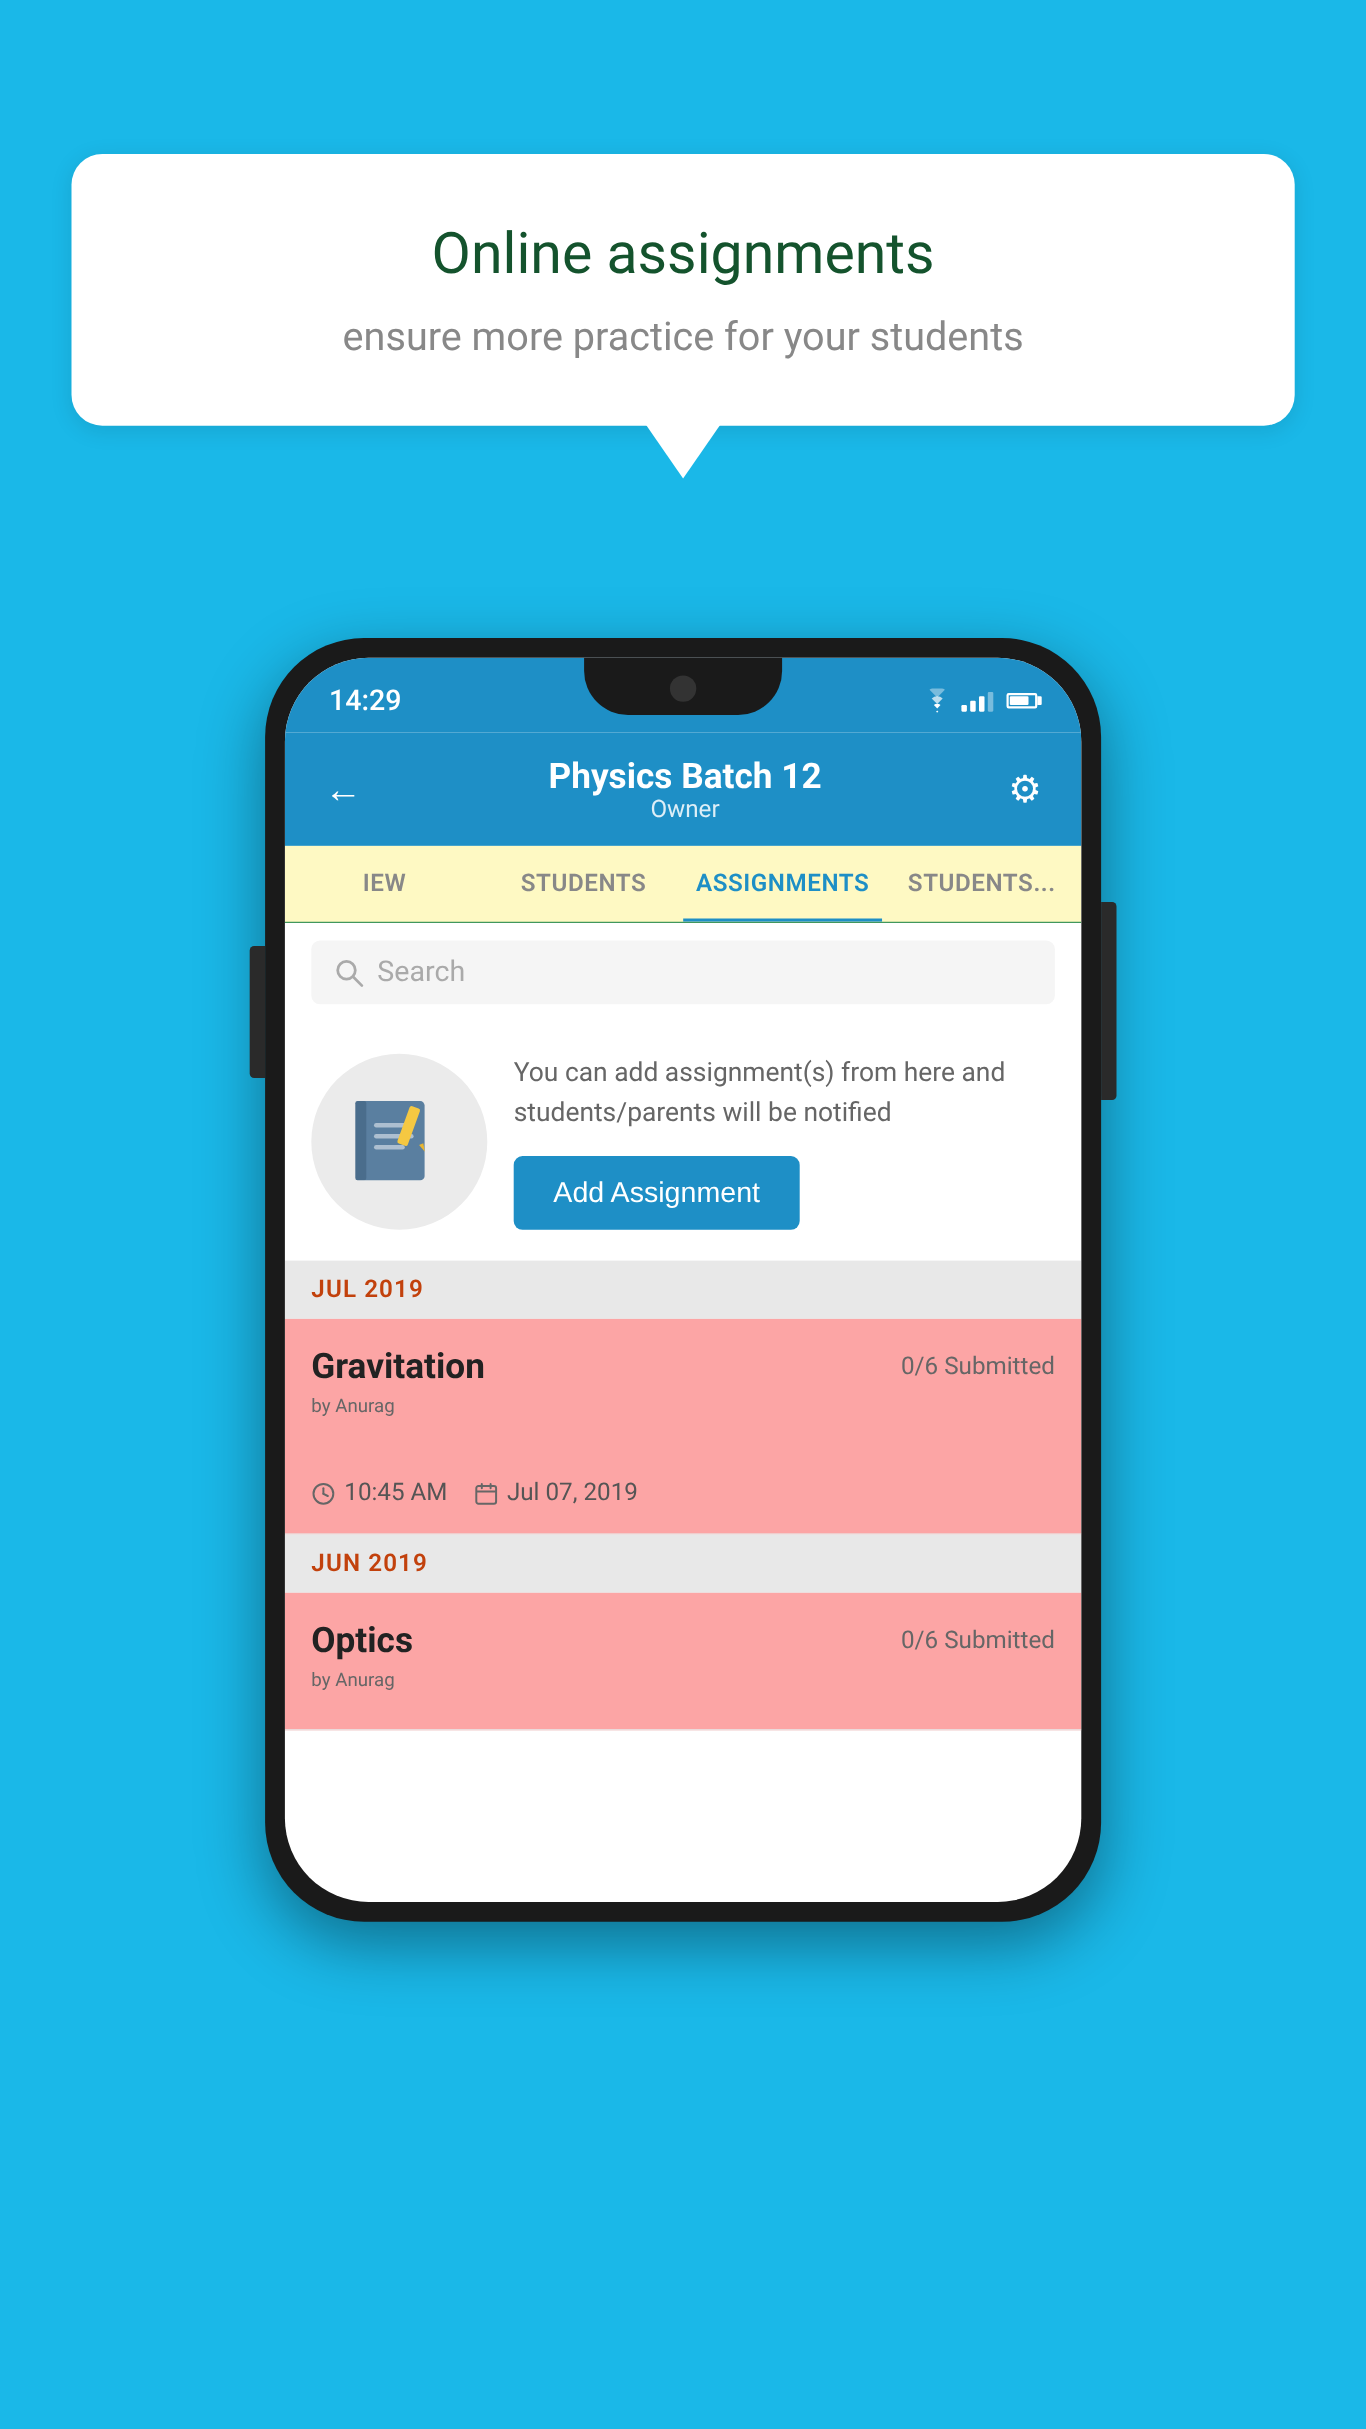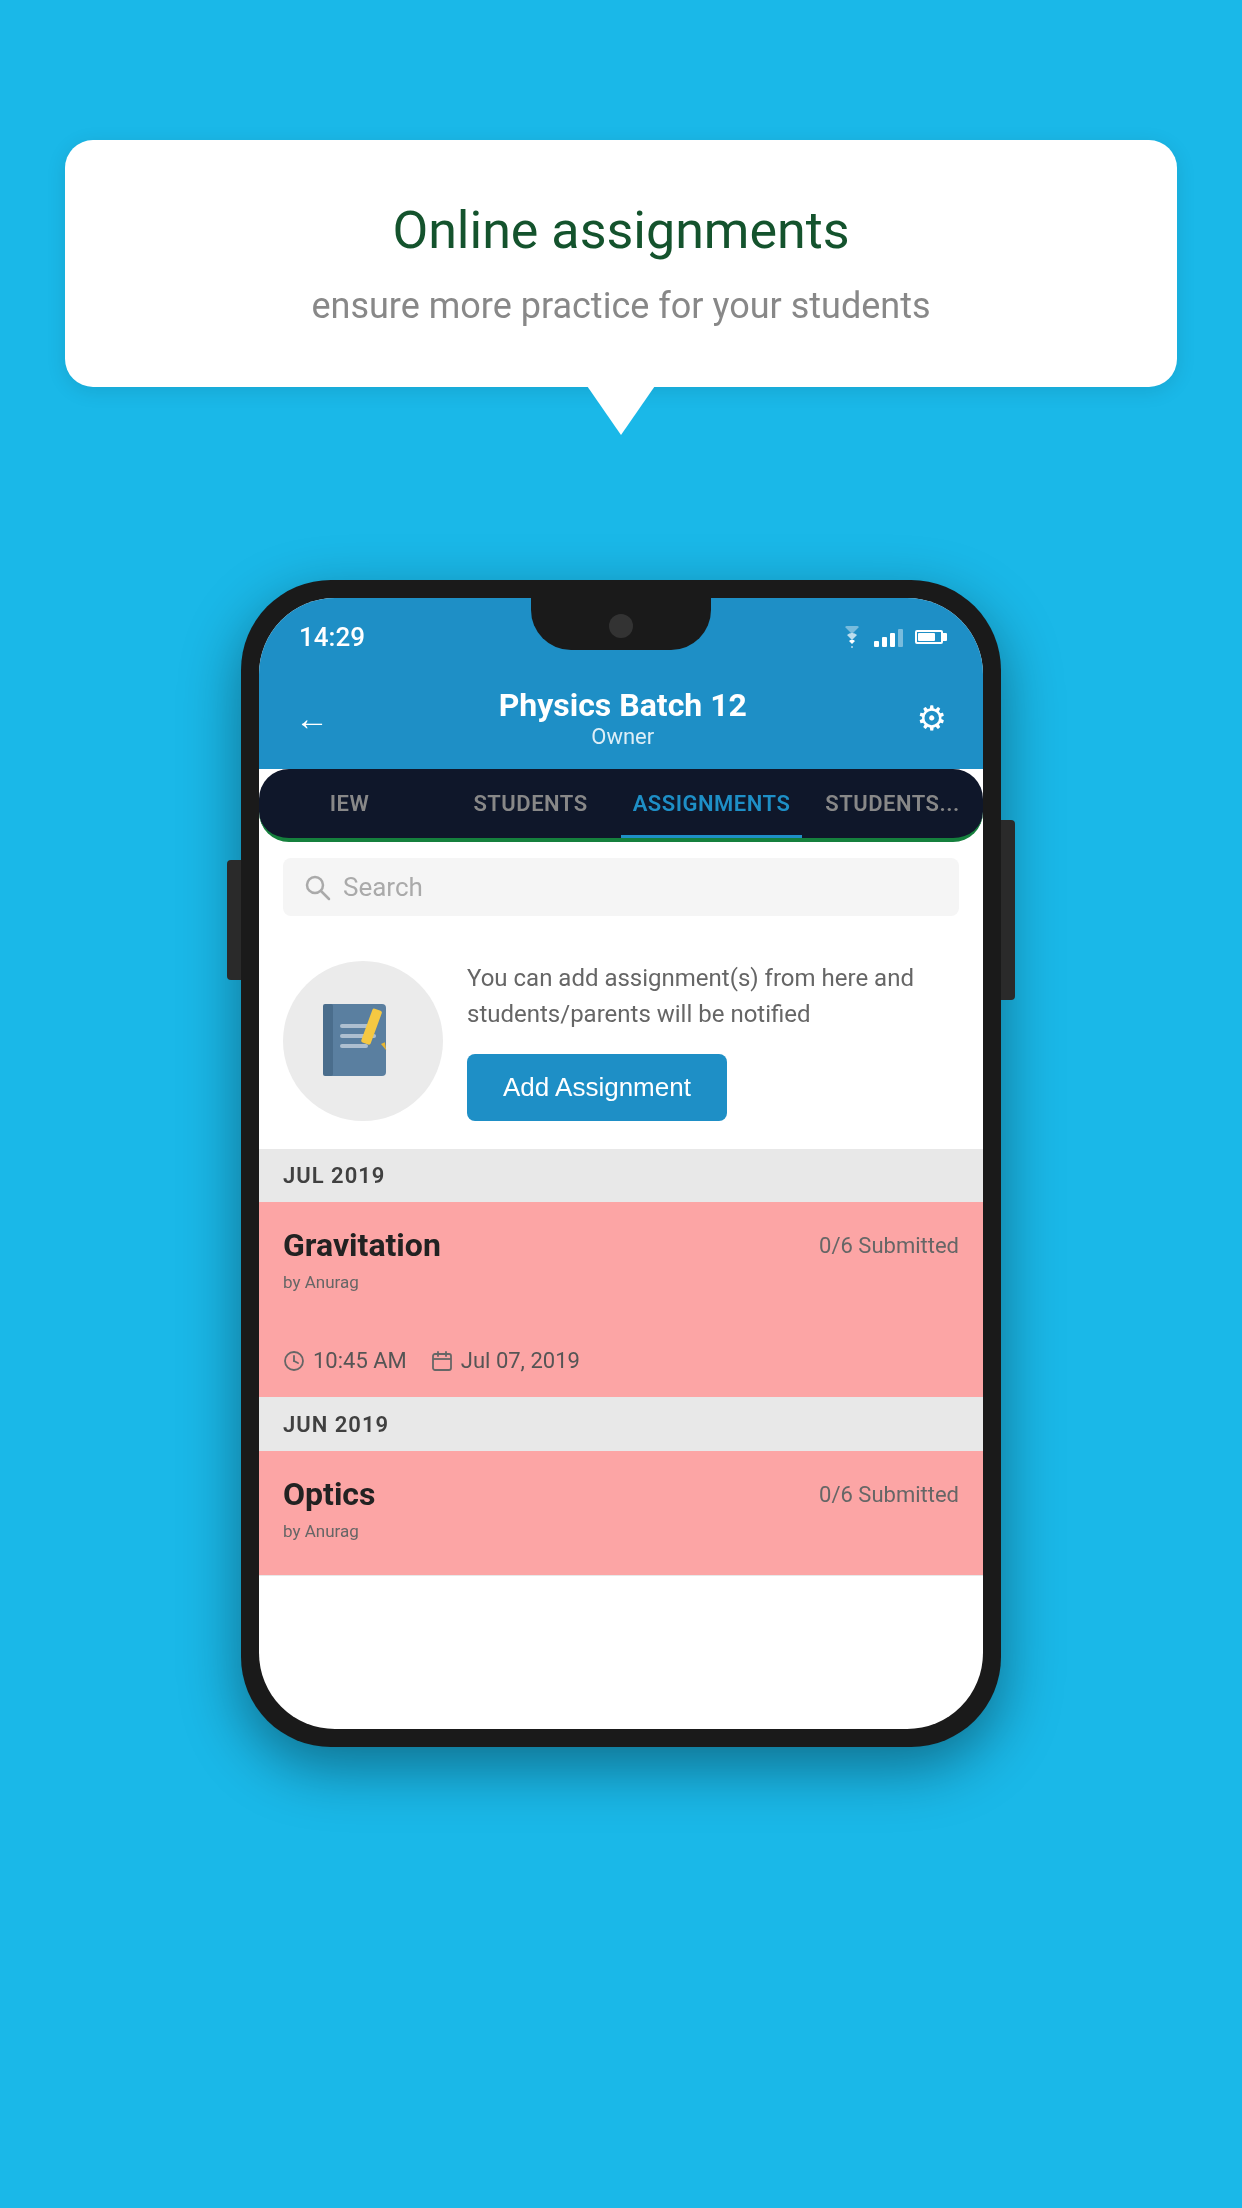--- a/index.html
+++ b/index.html
@@ -231,25 +231,24 @@
       font-weight: 400;
     }
 
     .settings-icon {
       color: white;
       font-size: 34px;
     }
 
     
     .tab-bar {
-      background: #0f172a;
-      display: flex;
-      border-bottom: 4px solid #15803d;
+      background: #fef9c3;
+      display: flex;
+      border-bottom: 1px solid #15803d;
       overflow: hidden;
-      border-radius: 30px;
     }
 
     .tab-item {
       flex: 1;
       padding: 22px 10px;
       text-align: center;
       font-size: 22px;
       color: #888;
       font-weight: 600;
       letter-spacing: 0.5px;
@@ -338,21 +337,21 @@
       font-size: 26px;
       font-weight: 500;
       cursor: pointer;
     }
 
     
     .section-header {
       background: #e8e8e8;
       padding: 14px 24px;
       font-size: 22px;
-      color: #404040;
+      color: #c2410c;
       font-weight: 600;
       letter-spacing: 1px;
     }
 
     
     .assignment-item {
       background: #fca5a5;
       padding: 24px 24px;
       border-bottom: 1px solid #e8e8e8;
     }

